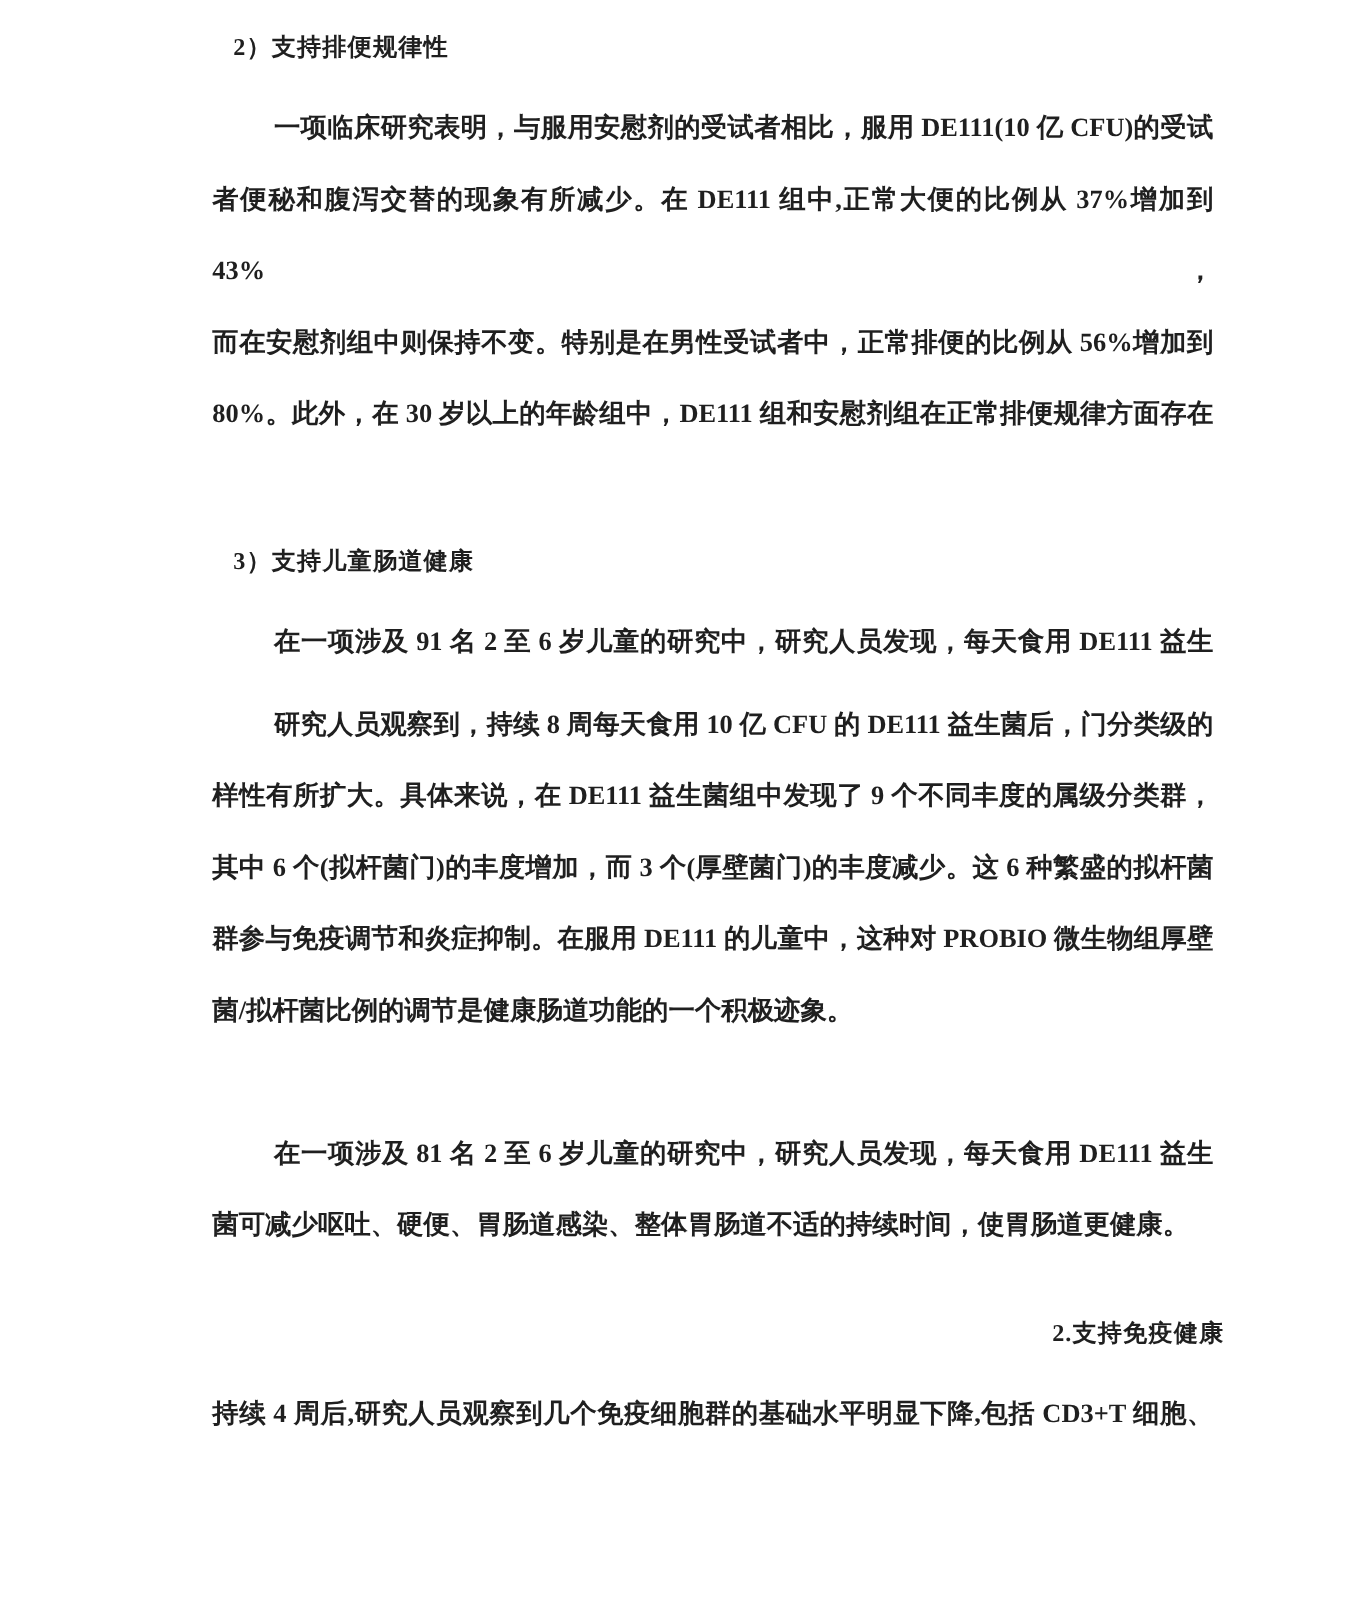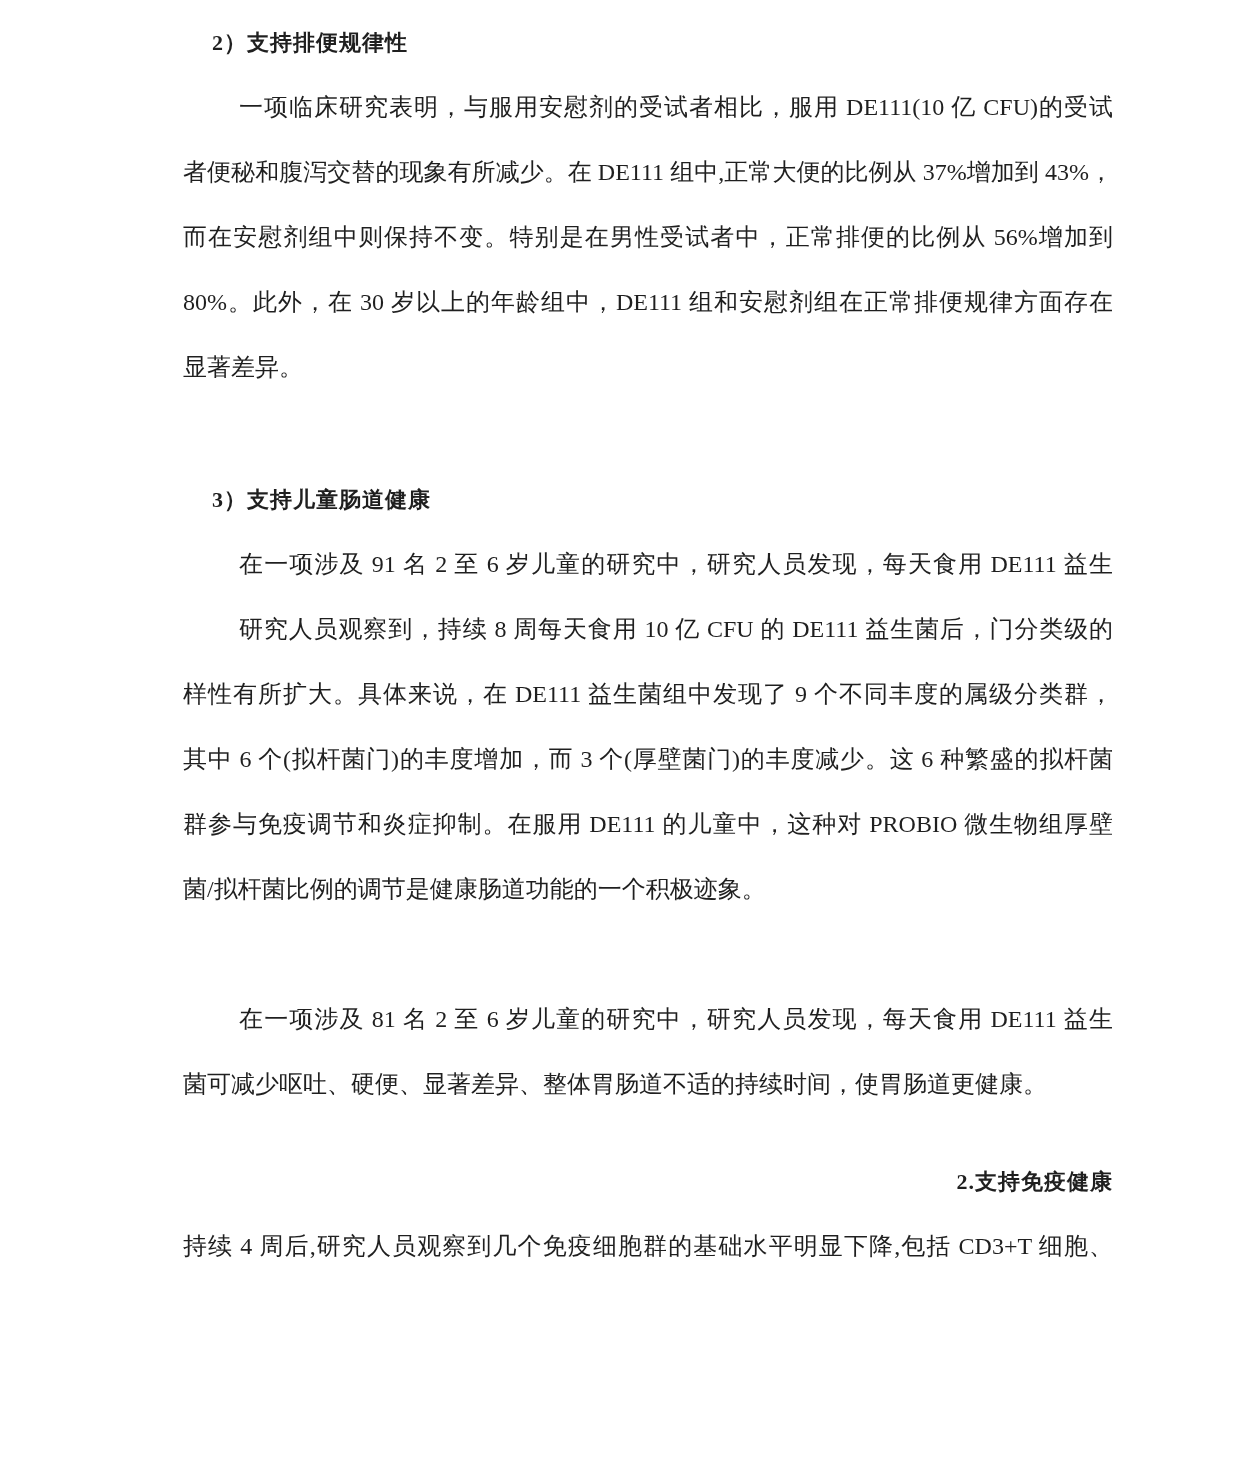--- a/index.html
+++ b/index.html
@@ -31,21 +31,22 @@
     padding-left: 29px;
   }
   .heading.heading-sub-gap {
     margin-top: 67px;
   }
   .heading.heading-main-gap {
     margin-top: 32px;
     text-align: right;
   }
   .para {
-    margin: 0;
+    margin: 10px;
+    font-weight: bold;
   }
   .para.blank-before {
     margin-top: 65px;
   }
   .line {
     font-size: 24px;
     line-height: 65px;
     text-align: left;
   }
   .line.fill {
@@ -60,35 +61,34 @@
 <body style="background: rgb(255, 255, 255); color: rgb(31, 31, 31);">
 
 <div class="page">
   <main class="doc" id="doc-root">
       <h2 class="heading heading-indent">2）支持排便规律性</h2>
       <div class="para">
         <div class="line first fill">一项临床研究表明，与服用安慰剂的受试者相比，服用 DE111(10 亿 CFU)的受试</div>
         <div class="line fill">者便秘和腹泻交替的现象有所减少。在 DE111 组中,正常大便的比例从 37%增加到 43%，</div>
         <div class="line fill">而在安慰剂组中则保持不变。特别是在男性受试者中，正常排便的比例从 56%增加到</div>
         <div class="line fill">80%。此外，在 30 岁以上的年龄组中，DE111 组和安慰剂组在正常排便规律方面存在</div>
-        <div class="line">显著差异。</div>
       </div>
       <h2 class="heading heading-indent heading-sub-gap">3）支持儿童肠道健康</h2>
       <div class="para">
         <div class="line first fill">在一项涉及 91 名 2 至 6 岁儿童的研究中，研究人员发现，每天食用 DE111 益生</div>
       </div>
       <div class="para">
         <div class="line first fill">研究人员观察到，持续 8 周每天食用 10 亿 CFU 的 DE111 益生菌后，门分类级的</div>
         <div class="line fill">样性有所扩大。具体来说，在 DE111 益生菌组中发现了 9 个不同丰度的属级分类群，</div>
         <div class="line fill">其中 6 个(拟杆菌门)的丰度增加，而 3 个(厚壁菌门)的丰度减少。这 6 种繁盛的拟杆菌</div>
         <div class="line fill">群参与免疫调节和炎症抑制。在服用 DE111 的儿童中，这种对 PROBIO 微生物组厚壁</div>
         <div class="line">菌/拟杆菌比例的调节是健康肠道功能的一个积极迹象。</div>
       </div>
       <div class="para blank-before">
         <div class="line first fill">在一项涉及 81 名 2 至 6 岁儿童的研究中，研究人员发现，每天食用 DE111 益生</div>
-        <div class="line">菌可减少呕吐、硬便、显著差异、整体胃肠道不适的持续时间，使胃肠道更健康。</div>
+        <div class="line">菌可减少呕吐、硬便、胃肠道感染、整体胃肠道不适的持续时间，使胃肠道更健康。</div>
       </div>
       <h2 class="heading heading-main-gap">2.支持免疫健康</h2>
       <div class="para">
         <div class="line fill">持续 4 周后,研究人员观察到几个免疫细胞群的基础水平明显下降,包括 CD3+T 细胞、</div>
       </div>
     </main>
 </div>
 
 </body></html>

